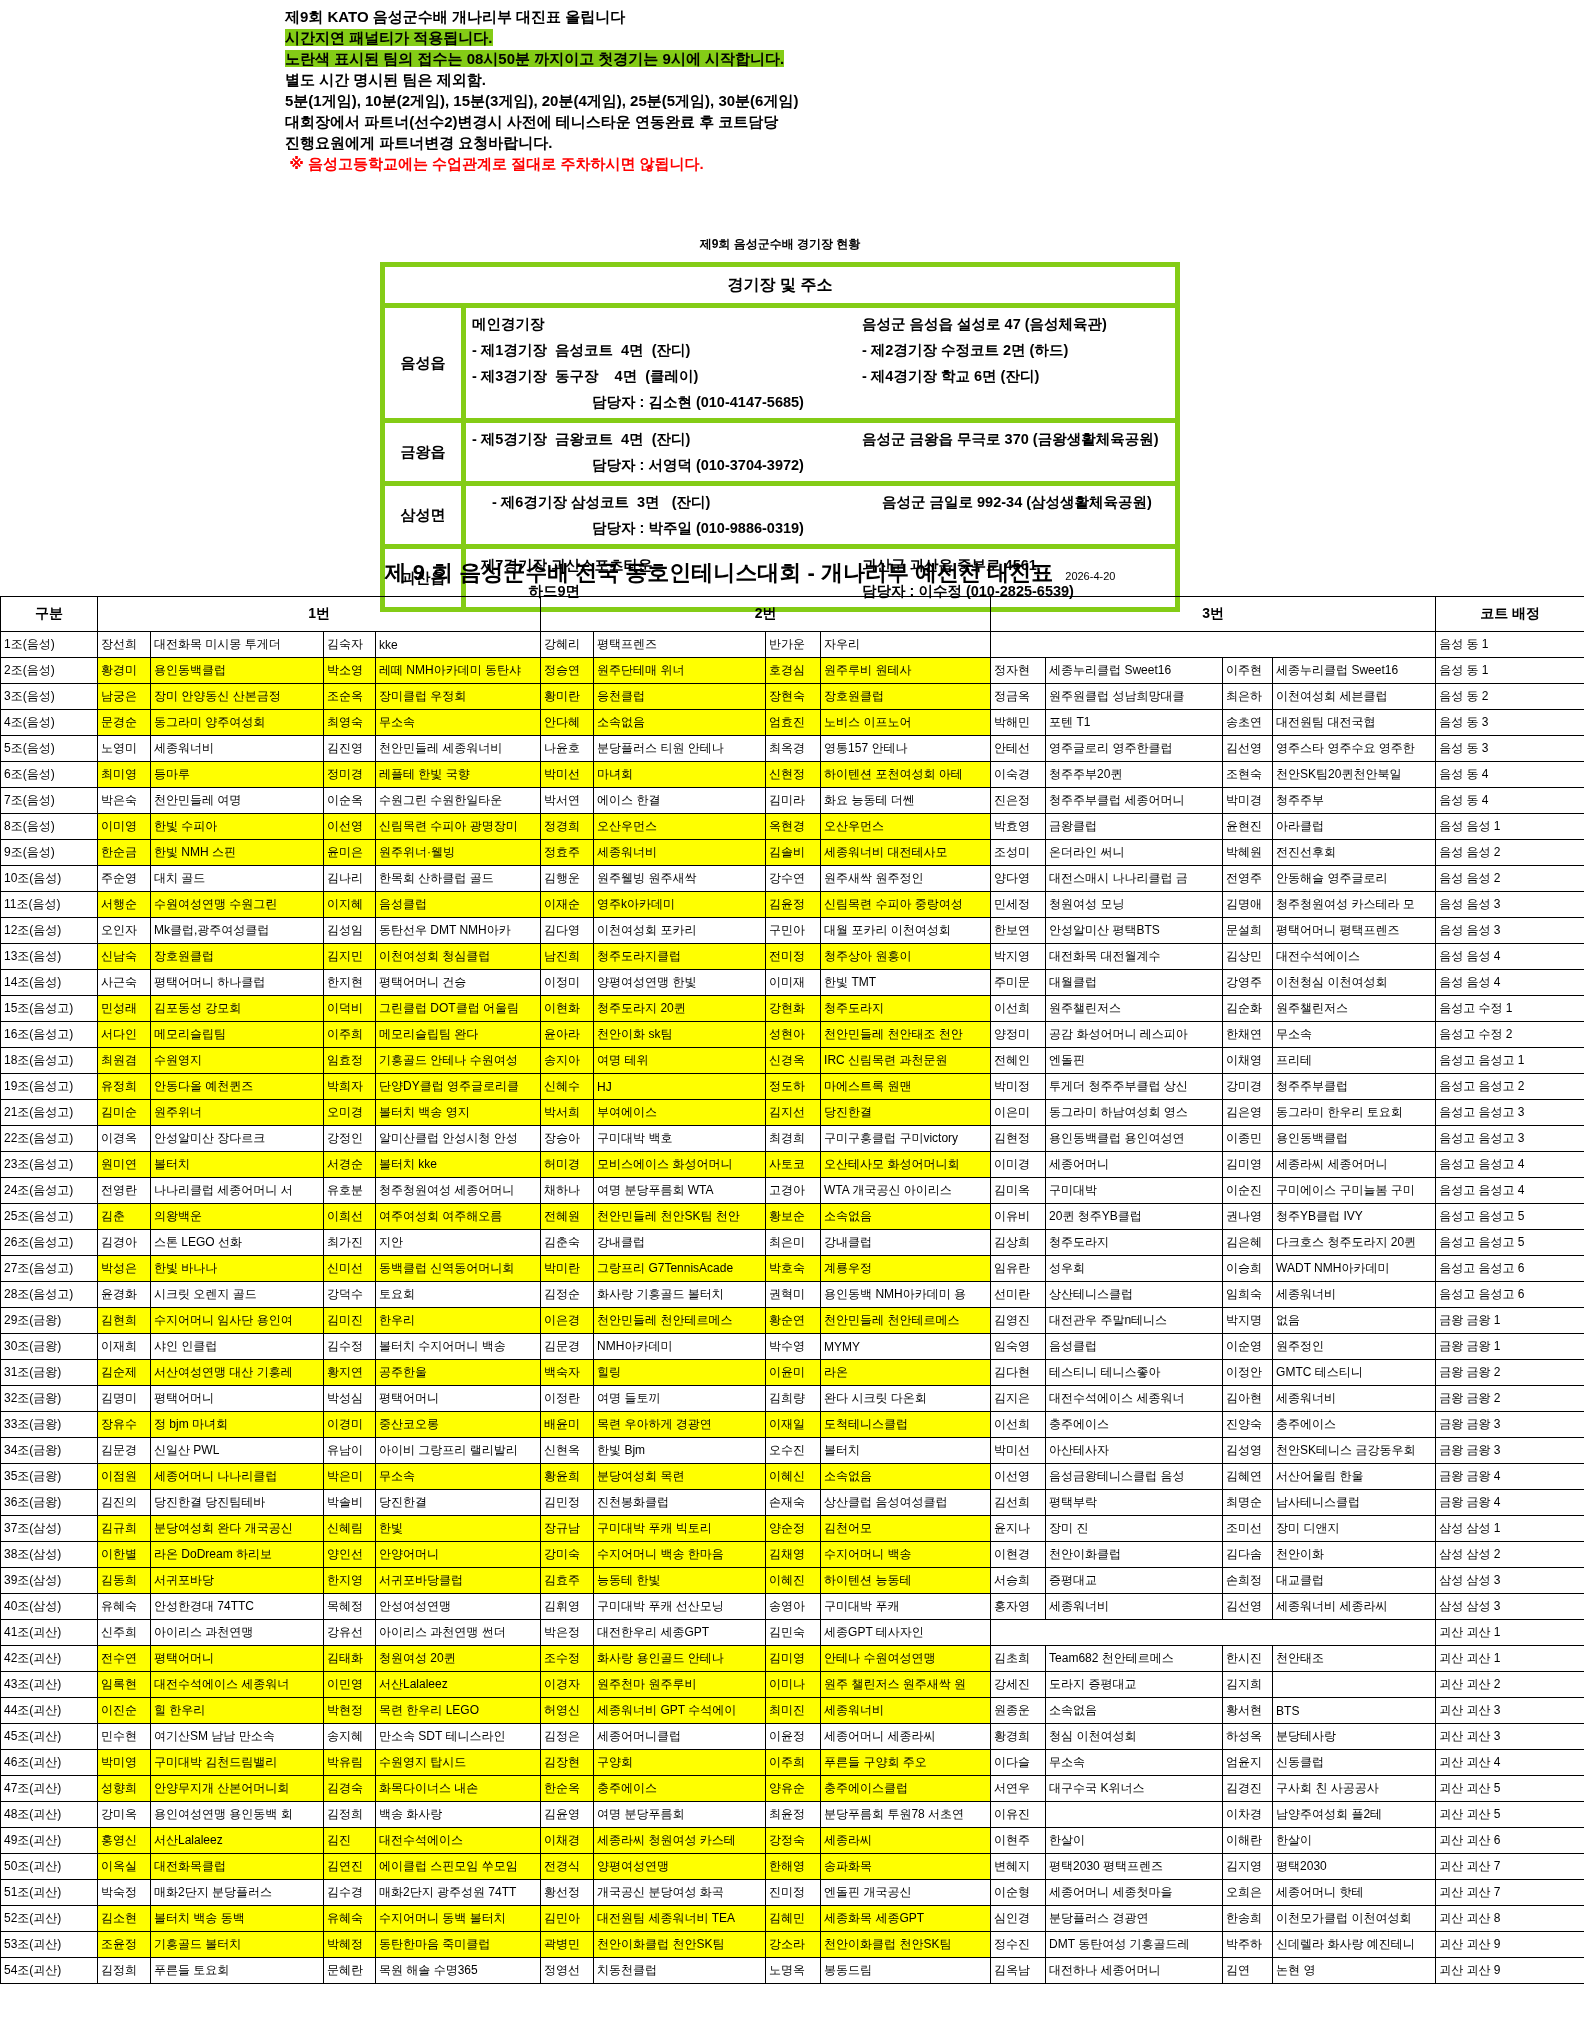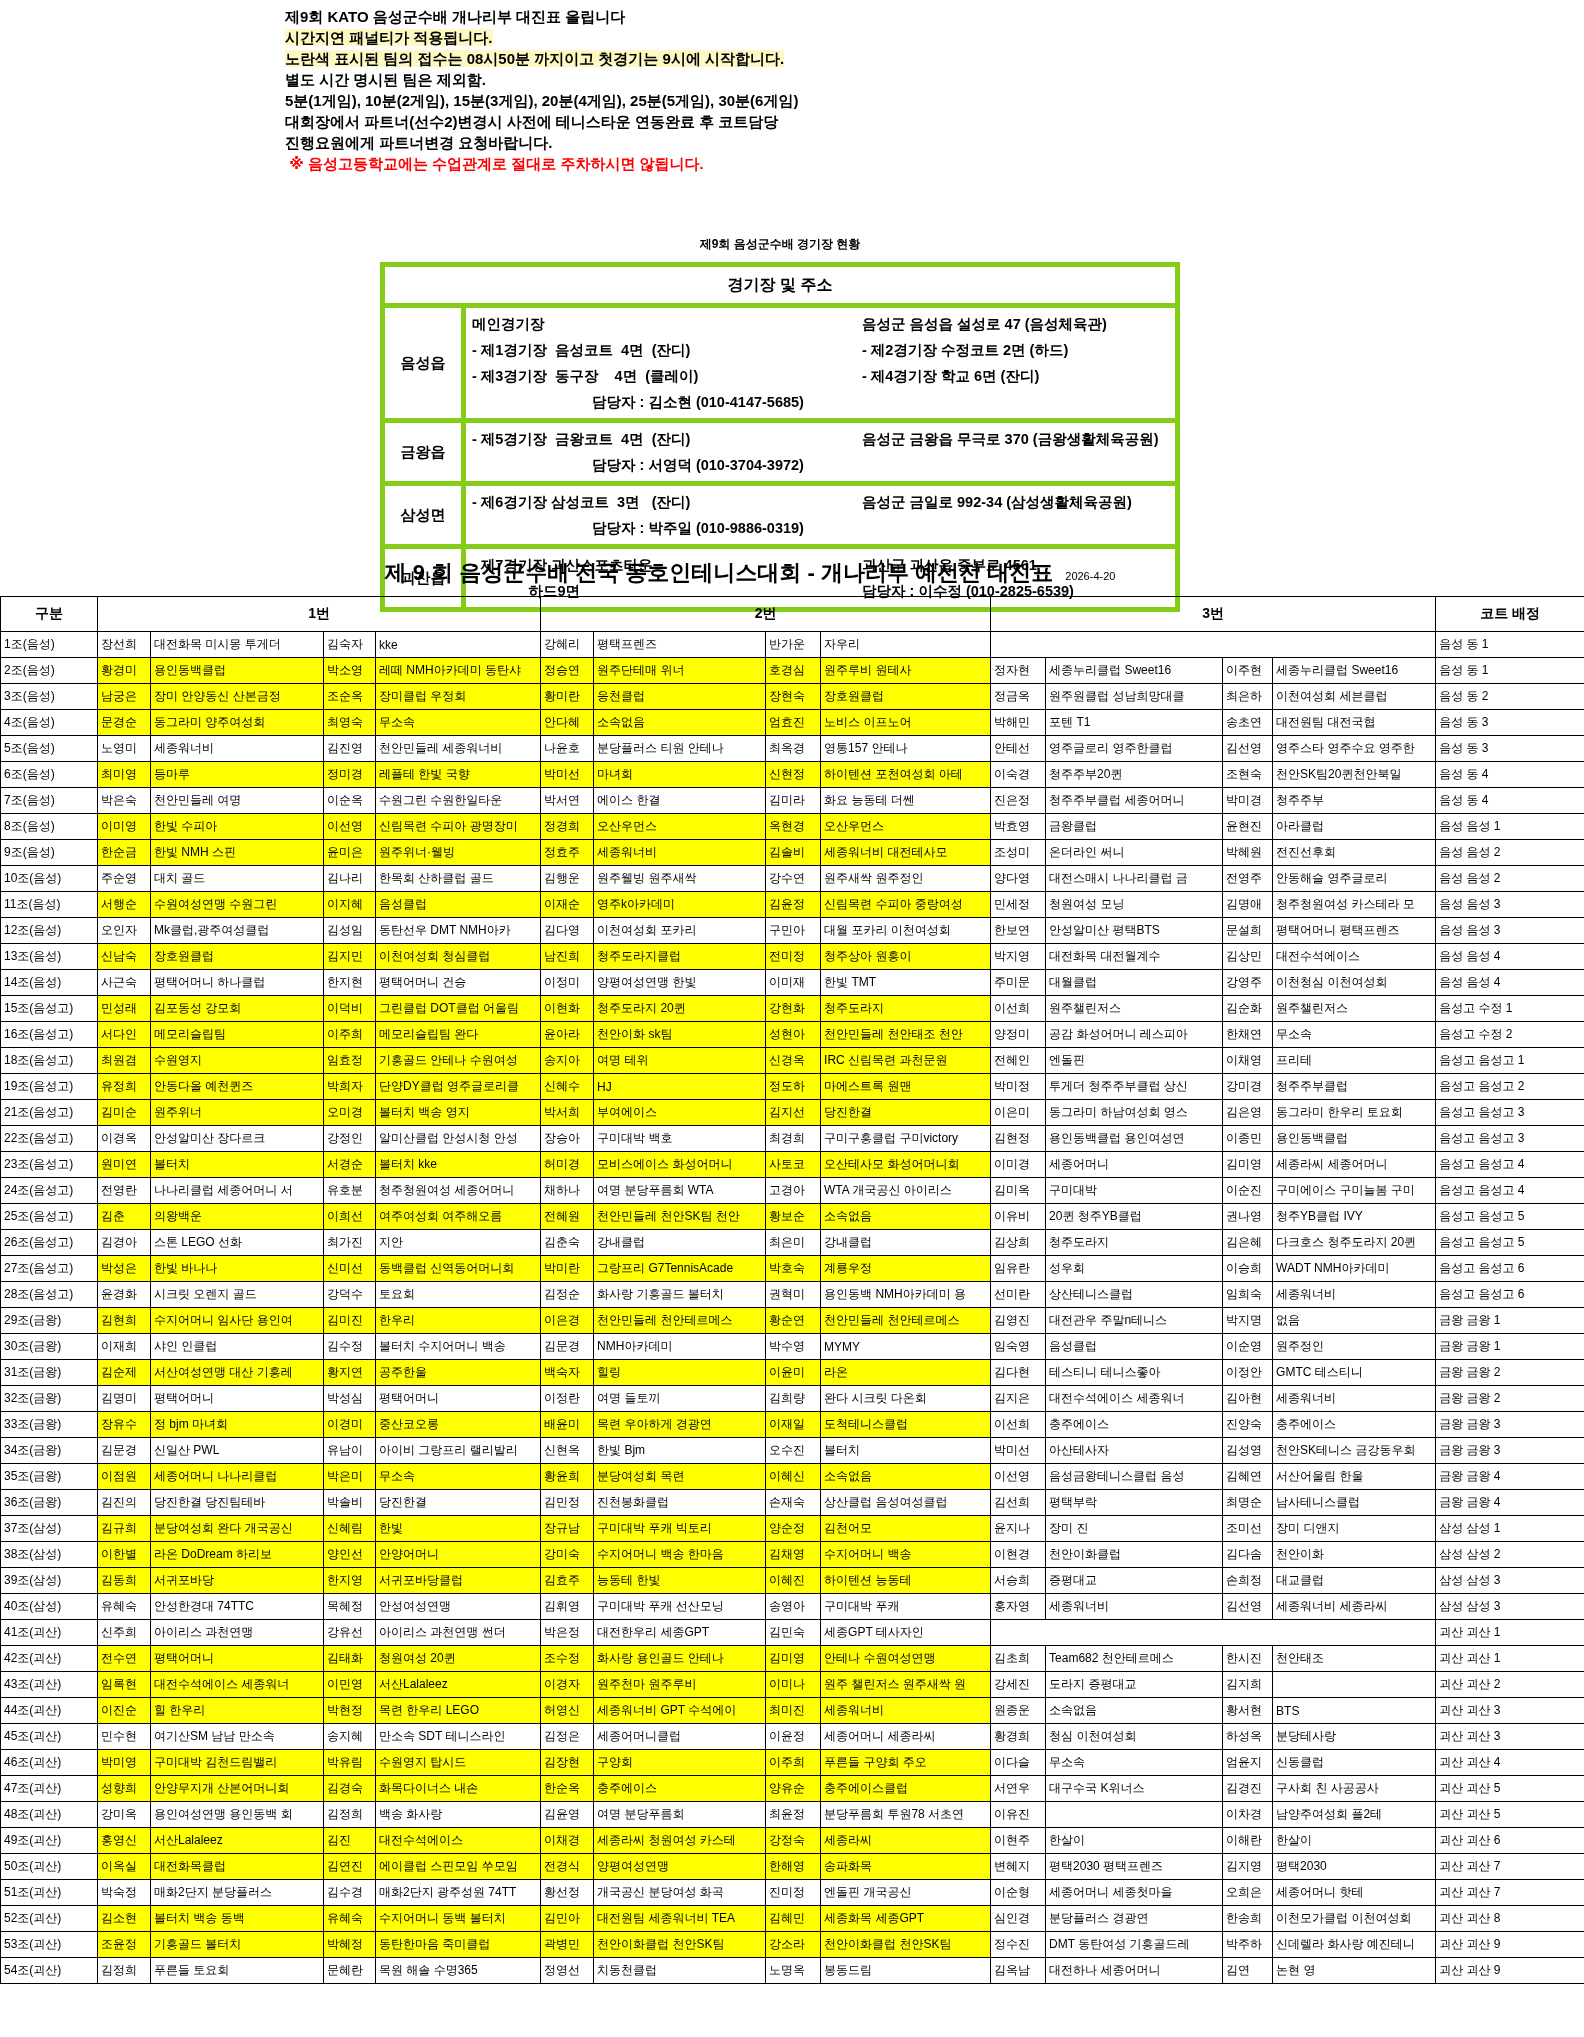--- a/index.html
+++ b/index.html
@@ -1,21 +1,21 @@
 <!DOCTYPE html>
 <html><head>
 <meta charset="utf-8">
 <style>
   html,body{margin:0;padding:0;background:#fff;}
   body{width:1584px;height:2037px;position:relative;overflow:hidden;
        font-family:"Liberation Sans","DejaVu Sans",sans-serif;color:#000;}
   
   #notice{position:absolute;left:285px;top:6px;width:1000px;}
   .notice-line{height:21px;line-height:21px;font-size:15px;font-weight:700;white-space:pre;}
-  .notice-line .hl{background:#fef9c3;}
+  .notice-line .hl{background:#84cc16;}
   
   #venue-title{position:absolute;left:380px;top:236px;width:800px;text-align:center;
                font-size:12px;font-weight:700;}
   #venue-table{position:absolute;left:380px;top:262px;width:800px;border-collapse:collapse;}
   #venue-table td{border:5px solid #84cc16;vertical-align:middle;}
   #venue-table td.region{width:74px;text-align:center;font-size:15px;font-weight:700;}
   #venue-table td.vlines{padding:3px 6px;}
   .vline{height:26px;line-height:26px;font-size:14.5px;font-weight:700;white-space:nowrap;overflow:hidden;}
   .vline .lft{display:inline-block;width:390px;}
   .vline .rgt{display:inline-block;}
@@ -68,21 +68,21 @@
       <tr>
         <td class="region">금왕읍</td>
         <td class="vlines">
           <div class="vline"><span class="lft" style="white-space: pre;">- 제5경기장  금왕코트  4면  (잔디)</span><span class="rgt">음성군 금왕읍 무극로 370 (금왕생활체육공원)</span></div>
           <div class="vline center-only"><span class="rgt">담당자 : 서영덕 (010-3704-3972)</span></div>
         </td>
       </tr>
       <tr>
         <td class="region">삼성면</td>
         <td class="vlines">
-          <div class="vline"><span class="lft" style="white-space: pre;">- 제6경기장 삼성코트  3면   (잔디)</span><span class="rgt">음성군 금일로 992-34 (삼성생활체육공원)</span></div>
+          <div class="vline"><span class="lft" style="white-space: pre; margin-left: 20px;">- 제6경기장 삼성코트  3면   (잔디)</span><span class="rgt">음성군 금일로 992-34 (삼성생활체육공원)</span></div>
           <div class="vline center-only"><span class="rgt">담당자 : 박주일 (010-9886-0319)</span></div>
         </td>
       </tr>
       <tr>
         <td class="region">괴산읍</td>
         <td class="vlines">
           <div class="vline"><span class="lft" style="white-space: pre;">- 제7경기장 괴산스포츠타운</span><span class="rgt">괴산군 괴산읍 중부로 4561</span></div>
           <div class="vline"><span class="lft" style="white-space: pre;">              하드9면</span><span class="rgt">담당자 : 이수정 (010-2825-6539)</span></div>
         </td>
       </tr>

